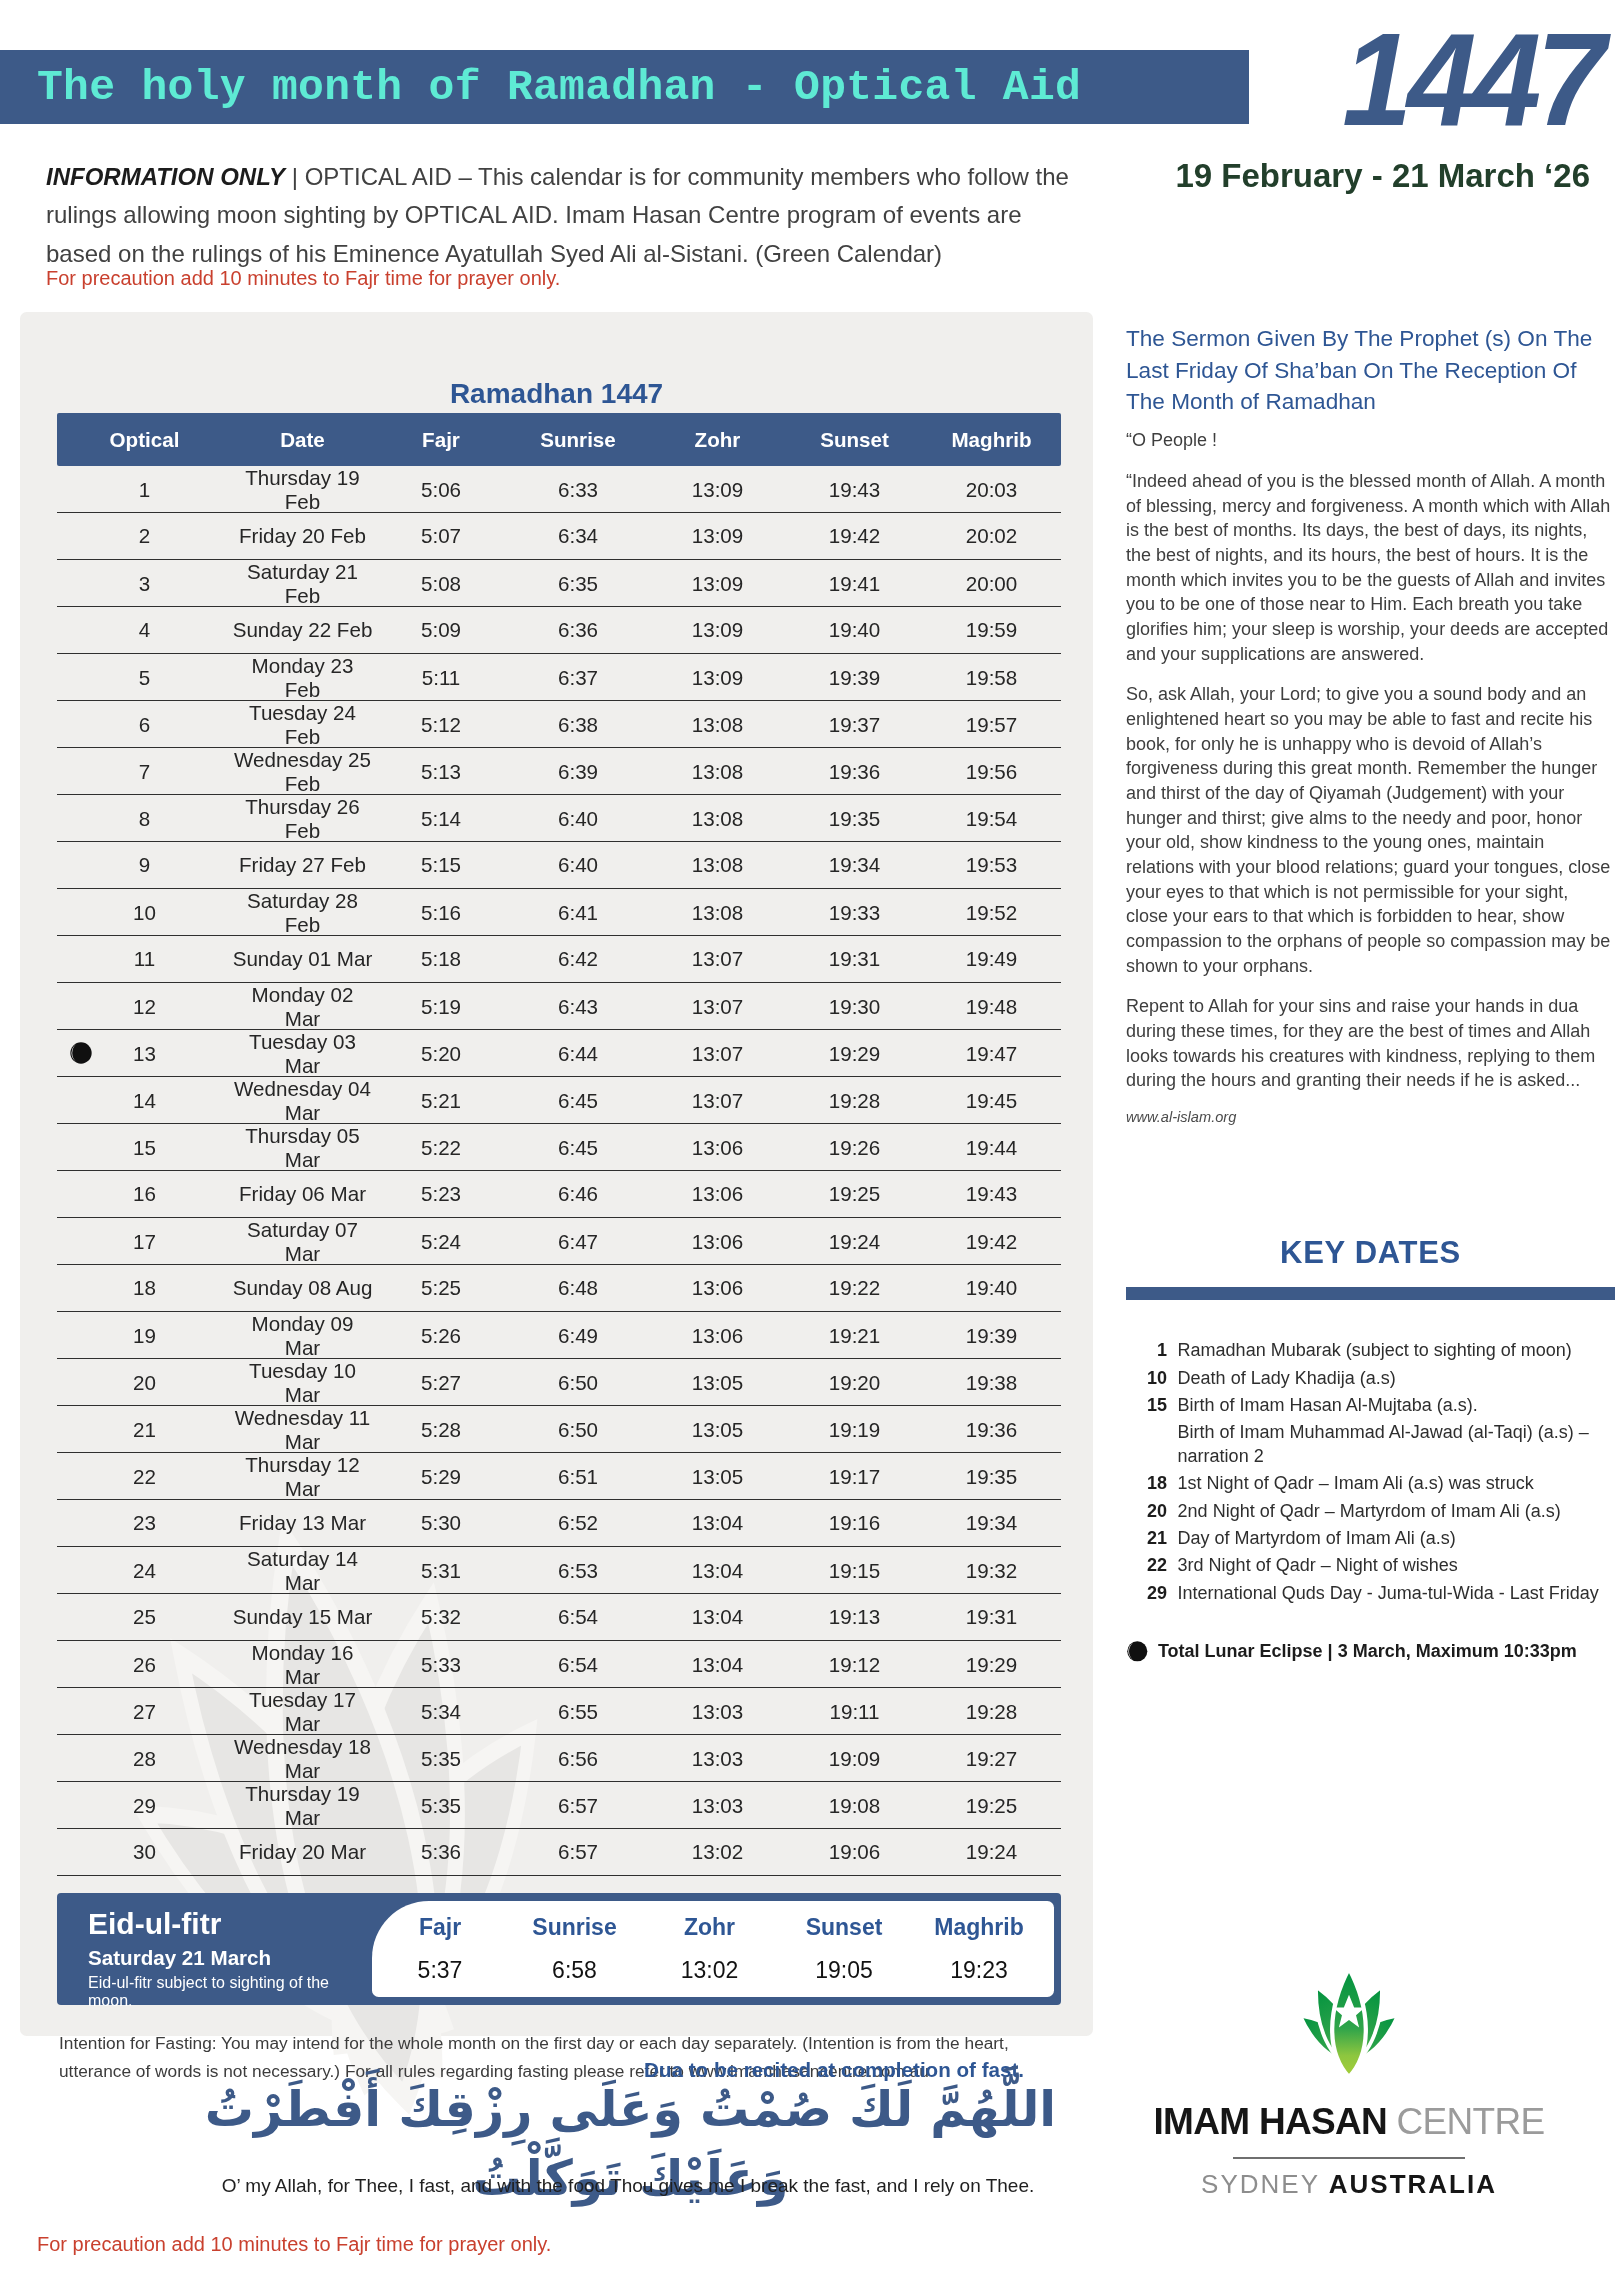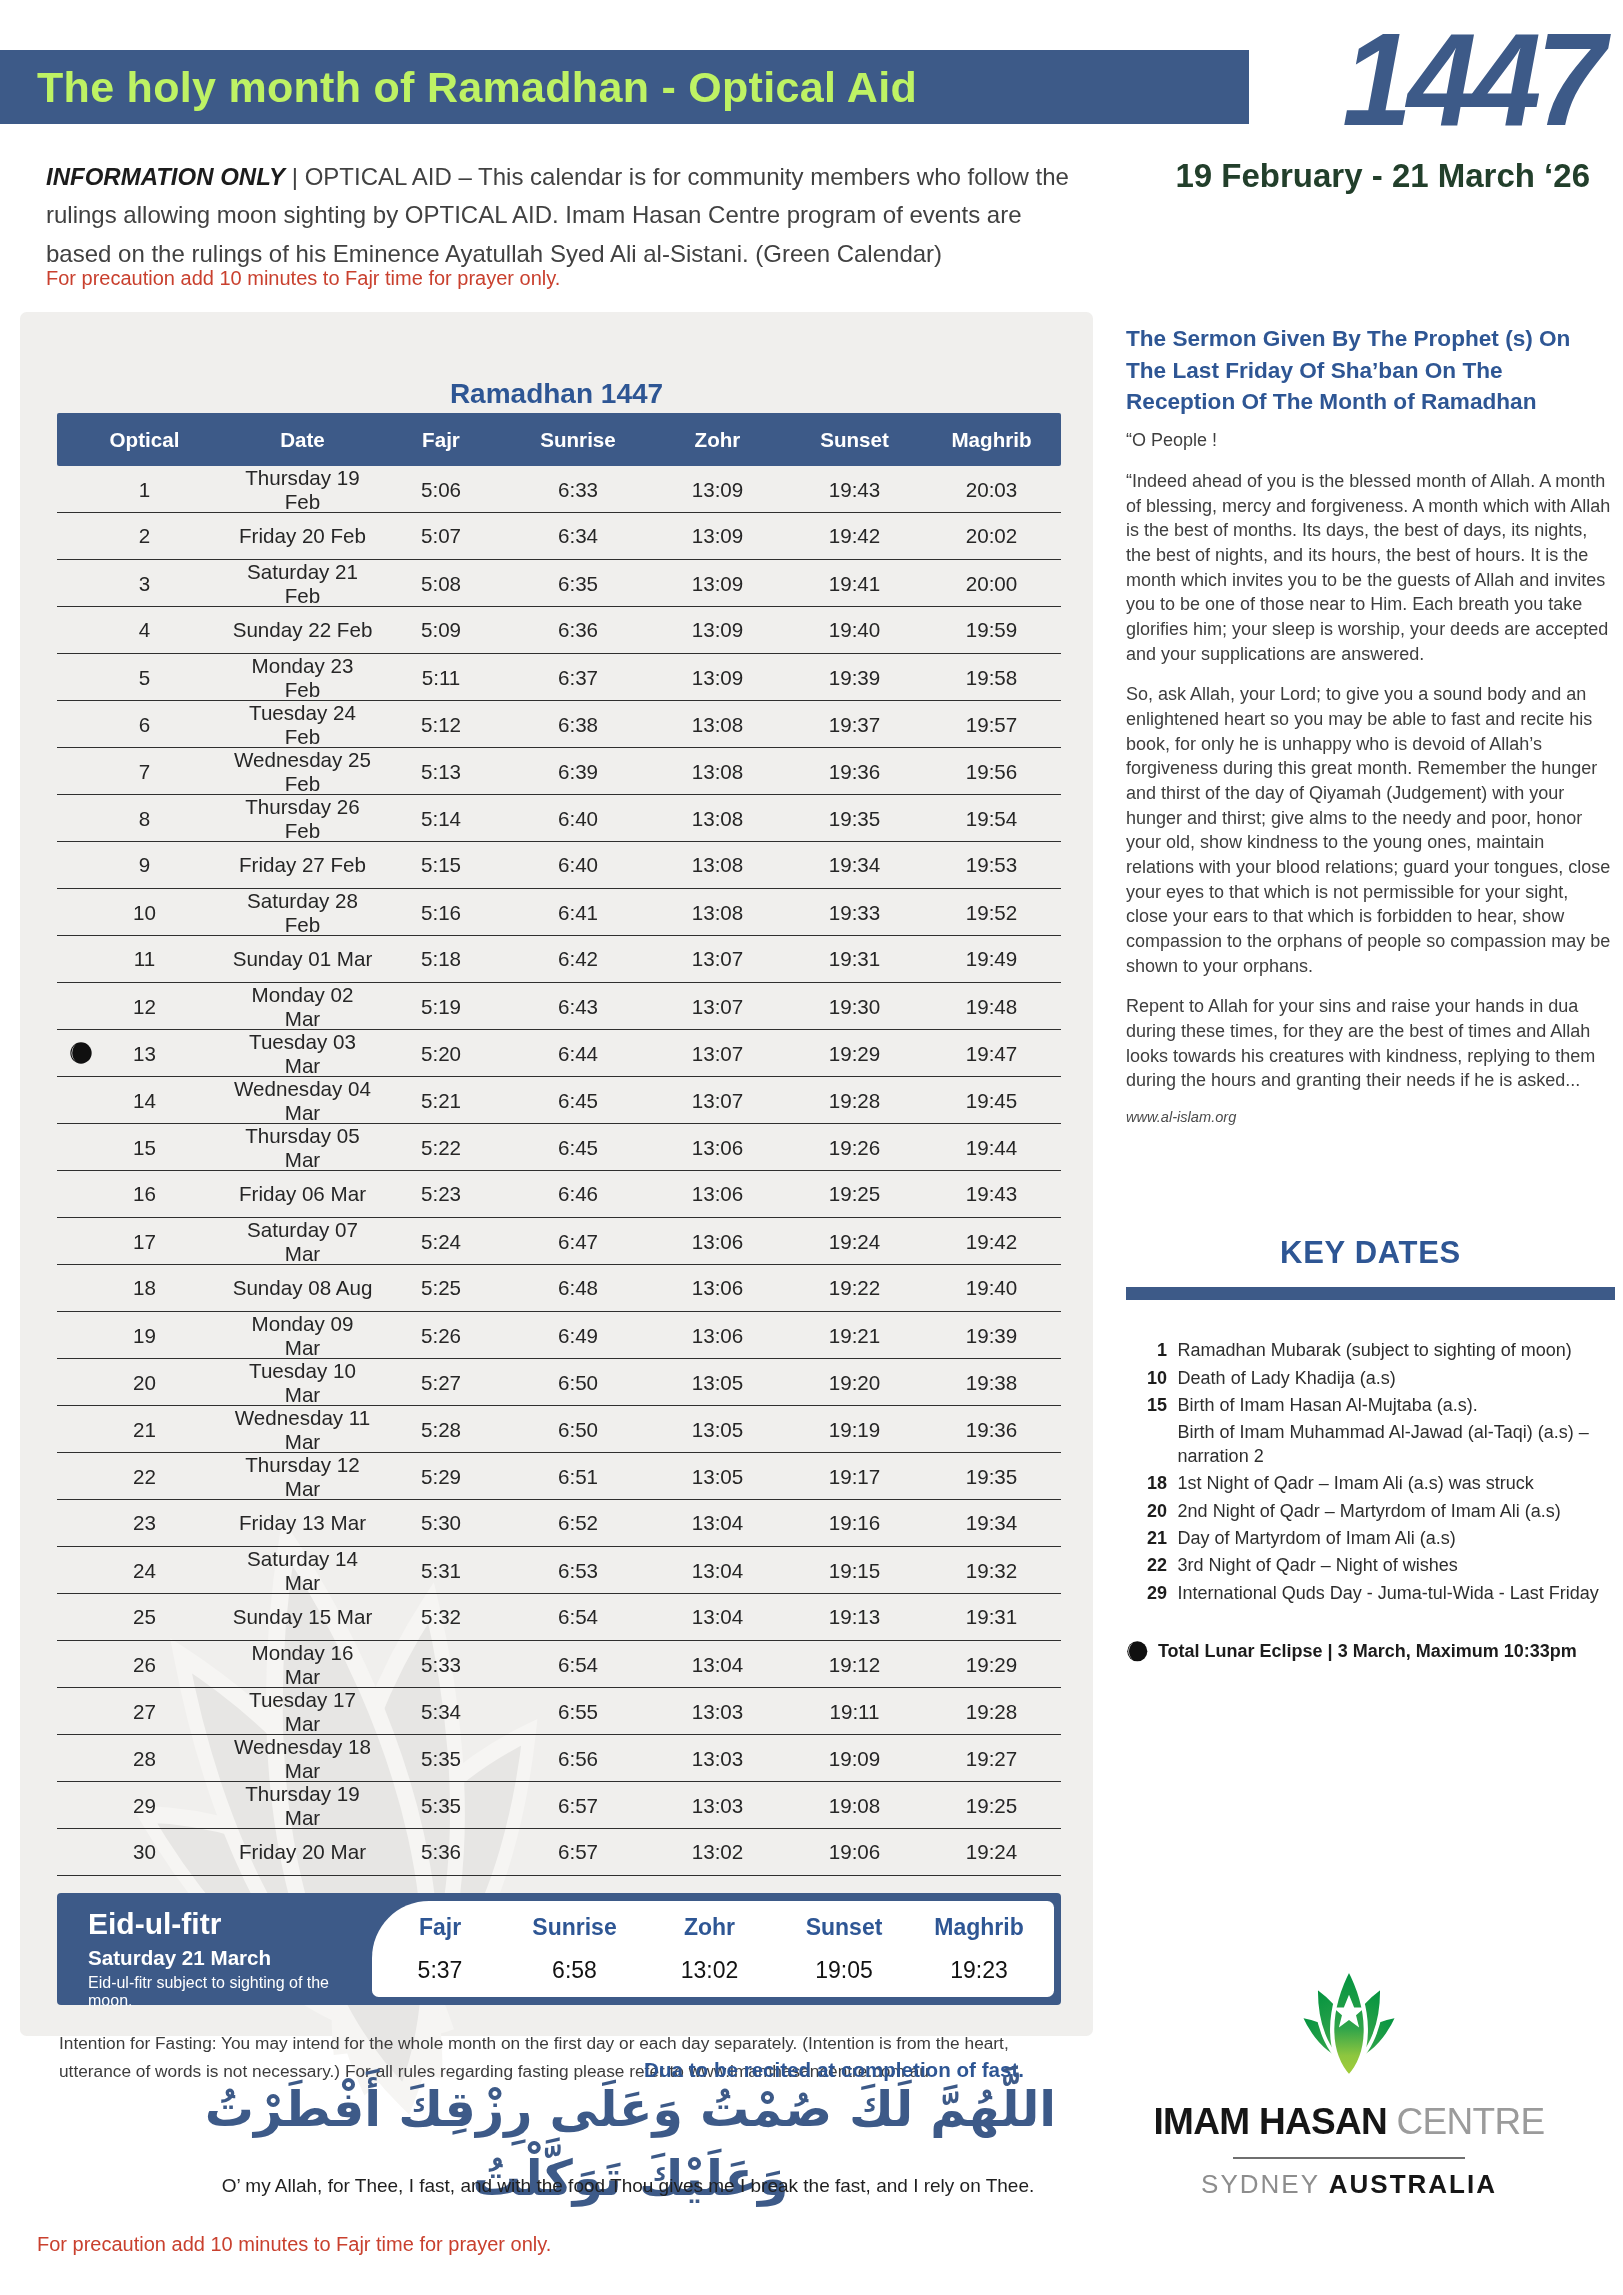--- a/index.html
+++ b/index.html
@@ -2,21 +2,21 @@
 <html style="font-size:10.6px"><head>
 <meta charset="utf-8">
 <style>
   html,body{margin:0;padding:0;background:#fff;}
   .page{position:relative;width:1623px;height:2295px;background:#ffffff;overflow:hidden;
         font-family:"Liberation Sans",sans-serif;color:#222;}
 
   
   .banner{position:absolute;left:0;top:50px;width:1249px;height:74px;background:#3d5a88;
           display:flex;align-items:center;padding-left:37px;box-sizing:border-box;z-index:2;}
-  .banner-title{color:#bef264;font-size:43px;font-weight:bold;letter-spacing:0.3px;white-space:nowrap;}
+  .banner-title{color:#5eead4;font-size:43px;font-weight:bold;letter-spacing:0.3px;white-space:nowrap;font-family:Liberation Mono, monospace;}
   .year{position:absolute;left:1282px;top:12px;width:319px;color:#3d5a88;font-size:132px;
         font-weight:800;font-style:italic;text-align:right;letter-spacing:-5.3px;line-height:136px;
         transform:scaleX(.95);transform-origin:right;z-index:2;}
   .date-range{position:absolute;right:33px;top:157px;color:#223f2b;font-size:33px;font-weight:bold;z-index:2;}
   .info{position:absolute;left:46px;top:158px;width:1030px;font-size:24px;line-height:1.6;color:#414141;z-index:2;}
   .info .ib{font-weight:bold;font-style:italic;color:#1c1c1c;}
   .precaution-top{position:absolute;left:46px;top:267px;font-size:20px;color:#c9402e;z-index:2;}
 
   
   .watermark{position:absolute;left:-46px;top:1368px;z-index:1;pointer-events:none;}
@@ -51,21 +51,21 @@
   
   .dua-heading{position:absolute;left:20px;top:2058px;width:1004px;text-align:right;
                color:#2e5694;font-size:20.6px;font-weight:bold;z-index:2;}
   .arabic{position:absolute;left:199px;top:2076px;width:863px;text-align:center;direction:rtl;
           color:#3d5a88;font-family:"DejaVu Sans",sans-serif;font-size:49px;font-weight:bold;line-height:1.4;z-index:2;}
   .translation{position:absolute;left:153px;top:2175px;width:950px;text-align:center;font-size:19px;color:#1f1f1f;z-index:2;}
   .precaution-bottom{position:absolute;left:37px;top:2233px;font-size:20px;color:#c9402e;z-index:2;}
 
   
   .sermon{position:absolute;left:1126px;top:323px;width:489px;z-index:2;}
-  .sermon h2{margin:0 0 10.6px;color:#2e5694;font-size:22.6px;line-height:1.4;font-weight:bold;}
+  .sermon h2{margin:0 0 10.6px;color:#2e5694;font-size:22.6px;line-height:1.4;font-weight:normal;}
   .sermon p{margin:0 0 16px;font-size:18px;line-height:1.37;color:#3e3e3e;}
   .sermon .src{font-style:italic;font-size:14.6px;color:#4a4a4a;margin-top:2.7px;}
 
   .keydates{position:absolute;left:1126px;top:1235px;width:489px;z-index:2;}
   .kd-title{text-align:center;color:#2e5694;font-size:31px;font-weight:bold;letter-spacing:0.7px;}
   .kd-bar{height:13.3px;background:#3d5a88;margin-top:16px;}
   .kd-list{margin-top:39px;display:grid;grid-template-columns:41px 1fr;column-gap:10.6px;row-gap:4px;
            font-size:18px;line-height:1.3;color:#2e2e2e;}
   .kd-day{font-weight:bold;text-align:right;color:#1c1c1c;}
   .kd-eclipse{margin-top:35px;display:flex;align-items:center;gap:9.3px;font-size:18px;font-weight:bold;color:#1c1c1c;}

